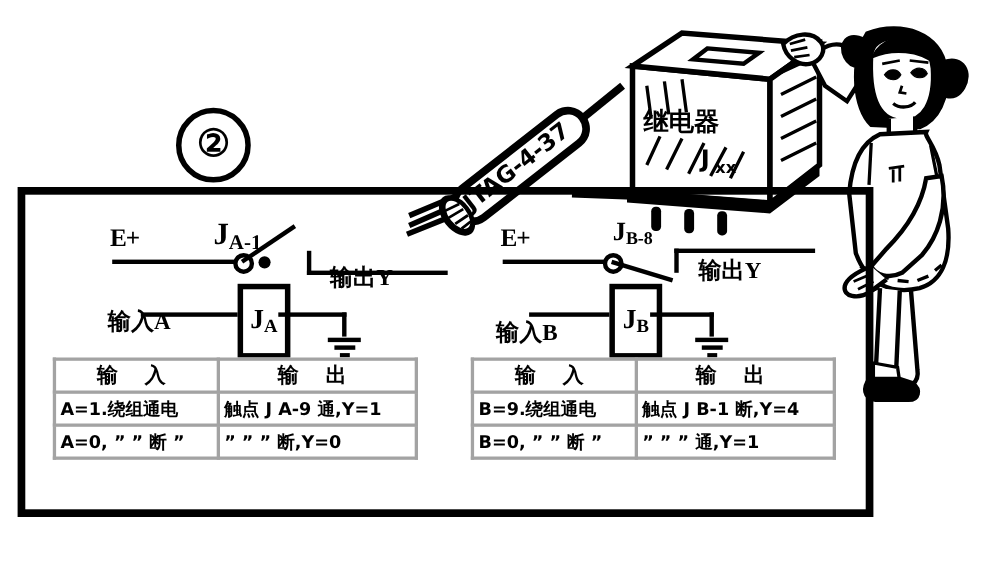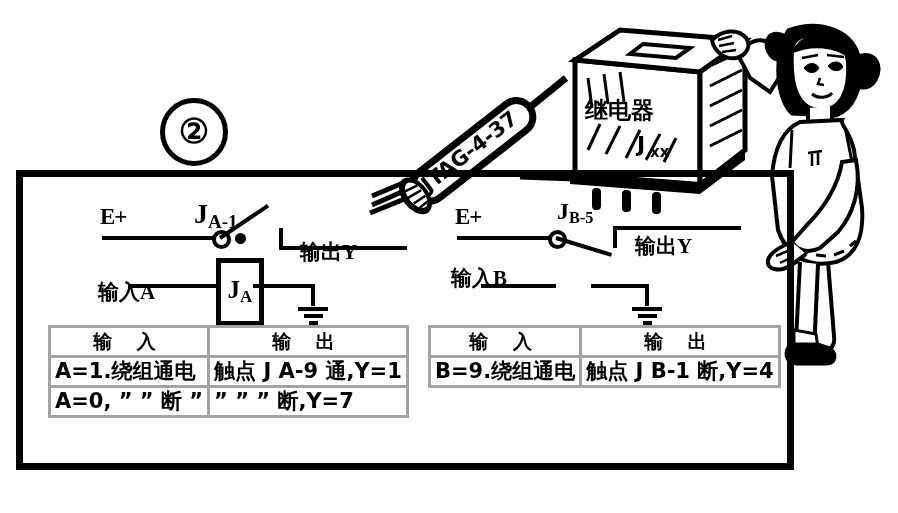--- a/index.html
+++ b/index.html
@@ -49,21 +49,21 @@
   .blade{background:#000;height:4px;transform-origin:left center;}
 
   
   .ttable{border-collapse:collapse;background:#fff;}
   .ttable td,.ttable th{
     border:3px solid #a3a3a3;padding:0 4px;height:27px;
     font-family:"DejaVu Sans",sans-serif;font-weight:bold;
     font-size:17px;white-space:nowrap;text-align:center;line-height:1;
   }
   .ttable th{font-size:19px;letter-spacing:9px;}
-  .ttable td.cell{text-align:left;font-size:21px;}
+  .ttable td.cell{text-align:left;font-size:16px;}
 
   
   #art-layer{left:0;top:0;width:898px;height:513px;pointer-events:none;}
   .art-txt{font-family:"DejaVu Sans",sans-serif;font-weight:bold;}
 </style>
 </head>
 <body>
 
 <div class="abs" id="fig-number">
   <span>②</span>
@@ -231,36 +231,41 @@
 
   <div class="abs label term-label" style="left:10px;top:8px;">E+</div>
 
   <div class="abs wire-h" style="left:12px;top:40px;width:95px;"></div>
 
   <div class="abs node-ring" style="left:103px;top:34px;width:11px;height:11px;"></div>
 
   <div class="abs blade" style="left:111px;top:40px;width:58px;transform:rotate(17deg);"></div>
 
   <div class="abs label" style="left:112px;top:2px;font-size:24px;">
-    <span>J</span><span class="sub">B-5</span>
+    <span>J</span><span class="sub">B-8</span>
   </div>
 
   <div class="abs wire-v" style="left:168px;top:30px;height:22px;"></div>
   <div class="abs wire-h" style="left:168px;top:30px;width:128px;"></div>
 
   <div class="abs label cn" style="left:190px;top:36px;font-size:21px;">
     <span>输出Y</span>
   </div>
 
-  <div class="abs label cn" style="left:6px;top:68px;font-size:21px;">
+  <div class="abs label cn" style="left:6px;top:92px;font-size:21px;">
     <span>输入B</span>
   </div>
 
   <div class="abs wire-h" style="left:36px;top:88px;width:75px;"></div>
 
+  <div class="abs coil-box" style="left:109px;top:62px;width:38px;height:58px;">
+    <span class="coil-lbl">
+      <span>J</span><span class="sub">B</span>
+    </span>
+  </div>
 
   <div class="abs wire-h" style="left:146px;top:88px;width:58px;"></div>
   <div class="abs wire-v" style="left:200px;top:88px;height:22px;"></div>
   <div class="abs gnd" style="left:187px;top:108px;width:30px;">
     <b class="g1"></b>
       <b class="g2"></b>
       <b class="g3"></b>
   </div>
 </div>
 
@@ -269,29 +274,33 @@
       <tr>
     <th style="width:150px;">输 入</th>
     <th style="width:182px;">输 出</th>
   </tr>
   <tr>
     <td class="cell">A=1.绕组通电</td>
     <td class="cell">触点 J A-9 通,Y=1</td>
   </tr>
   <tr>
     <td class="cell">A=0, ”  ” 断 ”</td>
-    <td class="cell">”   ”    ”  断,Y=7</td>
+    <td class="cell">”   ”    ”  断,Y=0</td>
   </tr>
 </tbody>
   </table>
 
 <table class="abs ttable" style="left:428px;top:325px;width:332px;">
   <tbody>
       <tr>
     <th style="width:150px;">输 入</th>
     <th style="width:182px;">输 出</th>
   </tr>
   <tr>
     <td class="cell">B=9.绕组通电</td>
     <td class="cell">触点 J B-1 断,Y=4</td>
   </tr>
+  <tr>
+    <td class="cell">B=0, ”  ” 断 ”</td>
+    <td class="cell">”   ”    ”  通,Y=1</td>
+  </tr>
 </tbody>
   </table>
 
 </body></html>

